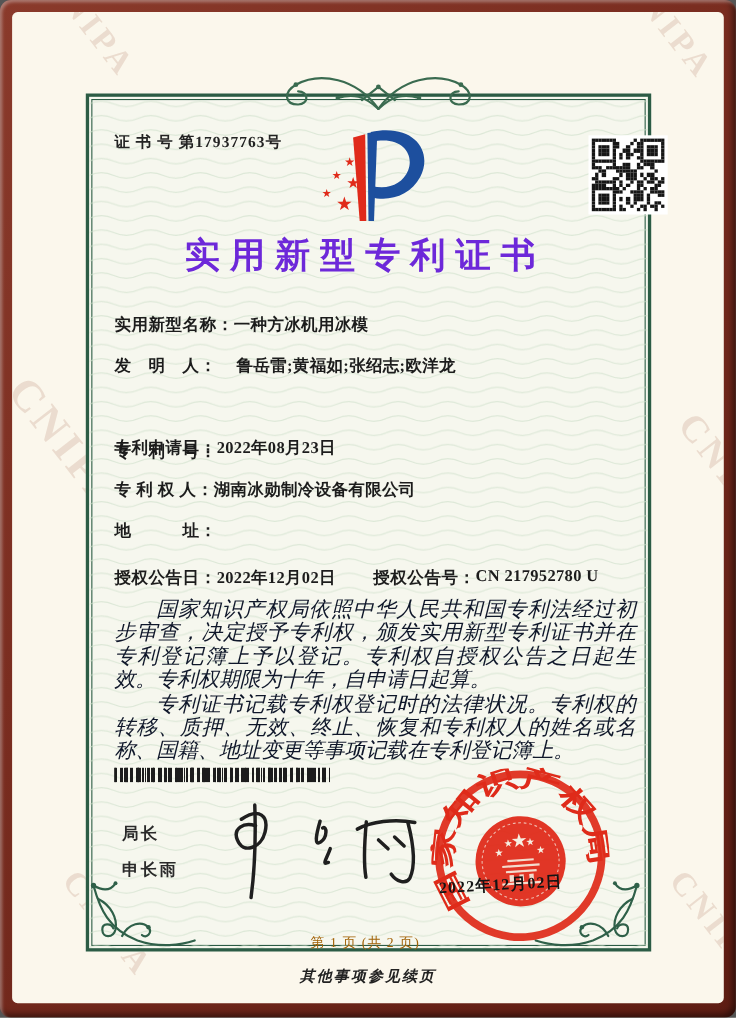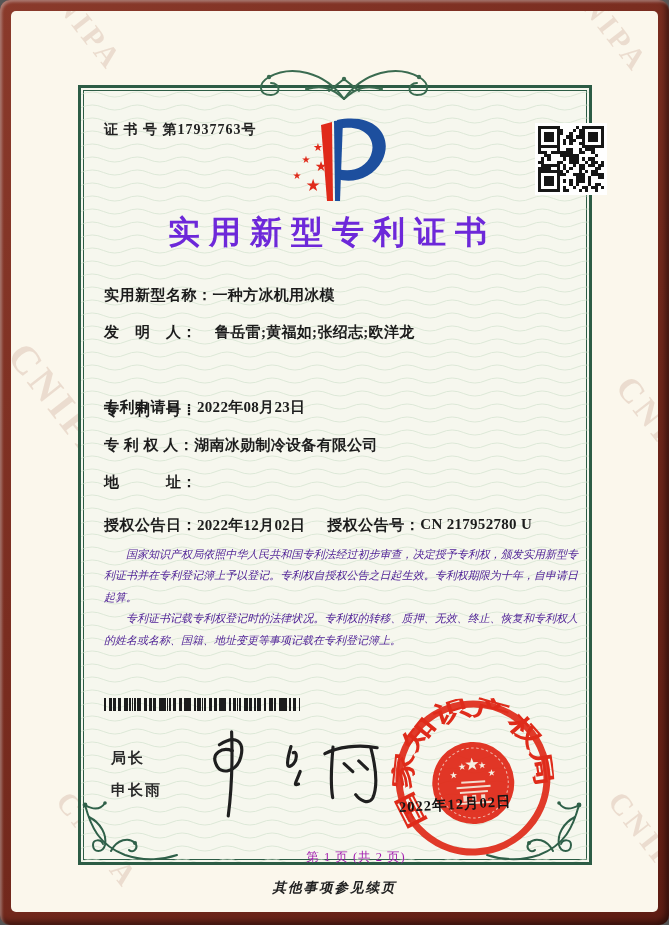--- a/index.html
+++ b/index.html
@@ -24,33 +24,33 @@
   .abs{position:absolute;}
   .cert-no{font-size:14px;font-weight:600;color:#222;letter-spacing:1px;}
   .qr{display:grid;grid-template-columns:repeat(21,1fr);width:66px;height:66px;background:#fff;
       padding:3px;}
   .qr i{display:block;}
   .qr i.b{background:#161616;}
   .title{font-size:32px;font-weight:700;color:#6d28d9;letter-spacing:9px;text-align:center;width:508px;}
   .frow{display:flex;font-size:15px;color:#1c1c1c;}
   .flabel{font-weight:700;white-space:nowrap;letter-spacing:.5px;}
   .fvalue{font-weight:600;letter-spacing:.3px;}
-  .paras{width:474px;font-size:11px;line-height:21.4px;color:#4c1d95;font-style:italic;
+  .paras{width:474px;font-size:19px;line-height:21.4px;color:#0f172a;font-style:italic;
          text-align:justify;font-weight:500;}
   .paras p{margin:0;text-indent:2em;}
   .barcode{width:196px;height:13px;
     background:
       repeating-linear-gradient(90deg,#1c1c1c 0 2px,transparent 2px 5px),
       repeating-linear-gradient(90deg,#1c1c1c 0 1px,transparent 1px 7px),
       repeating-linear-gradient(90deg,transparent 0 9px,#1c1c1c 9px 12px);}
   .signer{font-family:"Liberation Sans","DejaVu Sans",sans-serif;font-size:15px;font-weight:700;
           color:#2a2a2a;letter-spacing:2px;}
   .seal-date{font-size:14.5px;font-weight:700;color:#141414;letter-spacing:1px;
              transform:rotate(-3deg);white-space:nowrap;}
-  .page-info{width:508px;text-align:center;font-size:12.5px;color:#a21caf;letter-spacing:1px;margin-left:24px;}
+  .page-info{width:508px;text-align:center;font-size:12.5px;color:#a16207;letter-spacing:1px;}
   .continuation{width:100%;text-align:center;font-size:13.5px;font-style:italic;font-weight:600;
                 color:#222;letter-spacing:2px;}
   svg{display:block;}
 </style>
 </head>
 <body>
 
 <div class="stage">
   <div class="frame"></div>
   <div class="paper">
@@ -601,21 +601,21 @@
     <div class="frow abs" style="left:93px;top:425px;">
       <span class="flabel">专 利 权 人：</span>
       <span class="fvalue">湖南冰勋制冷设备有限公司</span>
     </div>
     <div class="frow abs" style="left:93px;top:462px;width:482px;">
       <span class="flabel">地　　　址：</span>
     </div>
     <div class="frow abs" style="left:93px;top:505px;">
       <span class="flabel">授权公告日：</span>
       <span class="fvalue">2022年12月02日</span>
-      <span class="flabel" style="margin-left:22px;">授权公告号：</span>
+      <span class="flabel" style="margin-left:34px;">授权公告号：</span>
       <span class="fvalue">CN 217952780 U</span>
     </div>
 
     <div class="paras abs" style="left:93px;top:533px;">
       <p>国家知识产权局依照中华人民共和国专利法经过初步审查，决定授予专利权，颁发实用新型专利证书并在专利登记簿上予以登记。专利权自授权公告之日起生效。专利权期限为十年，自申请日起算。</p>
       <p>专利证书记载专利权登记时的法律状况。专利权的转移、质押、无效、终止、恢复和专利权人的姓名或名称、国籍、地址变更等事项记载在专利登记簿上。</p>
     </div>
 
     <div class="barcode abs" style="left:93px;top:687px;"></div>
 

